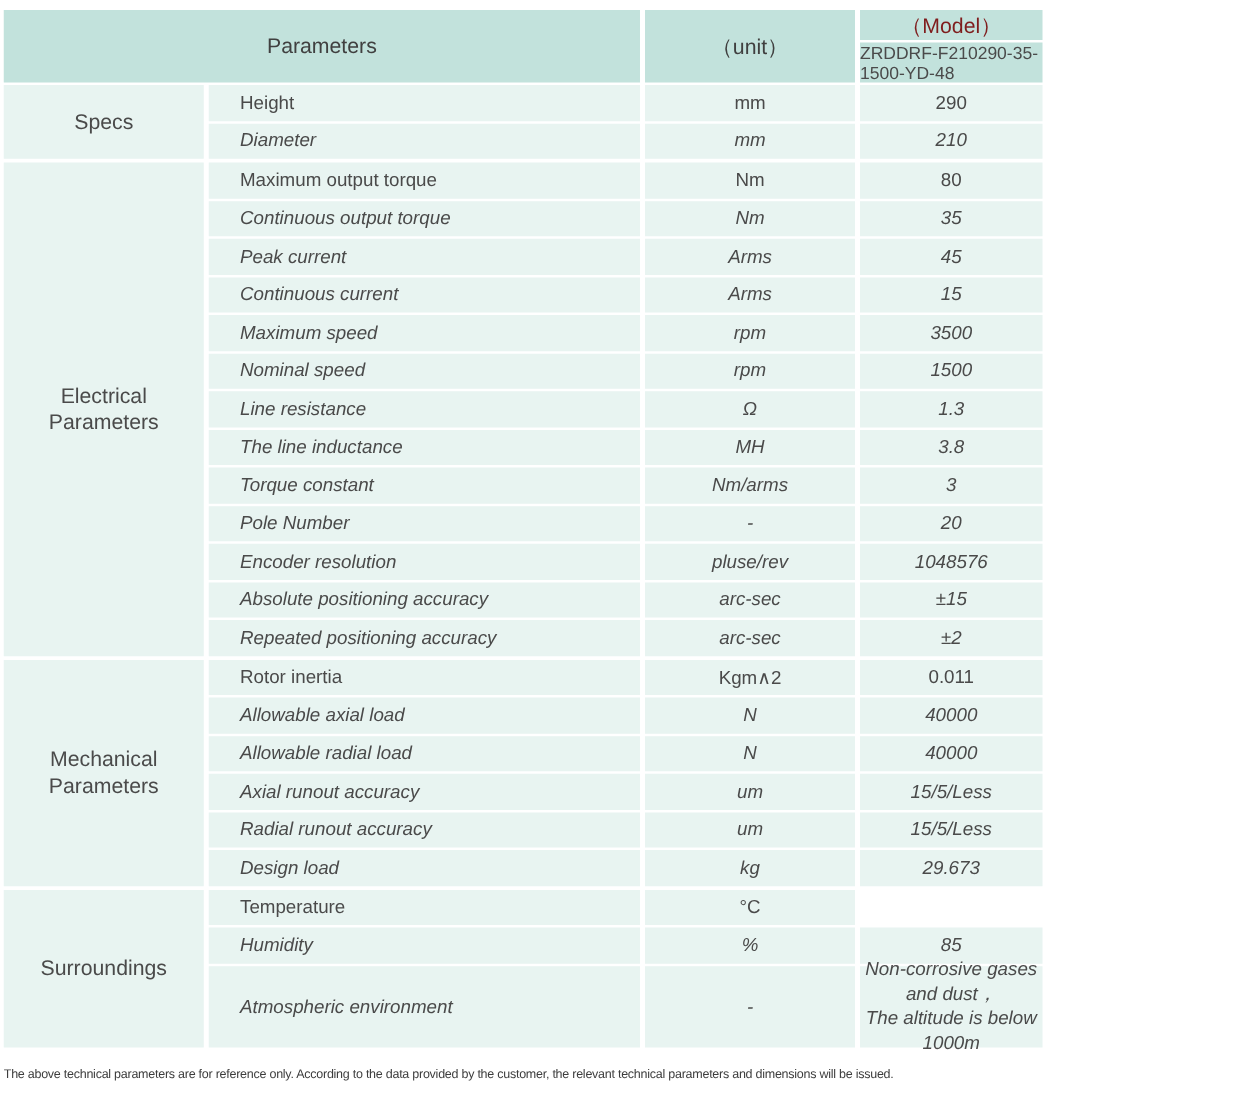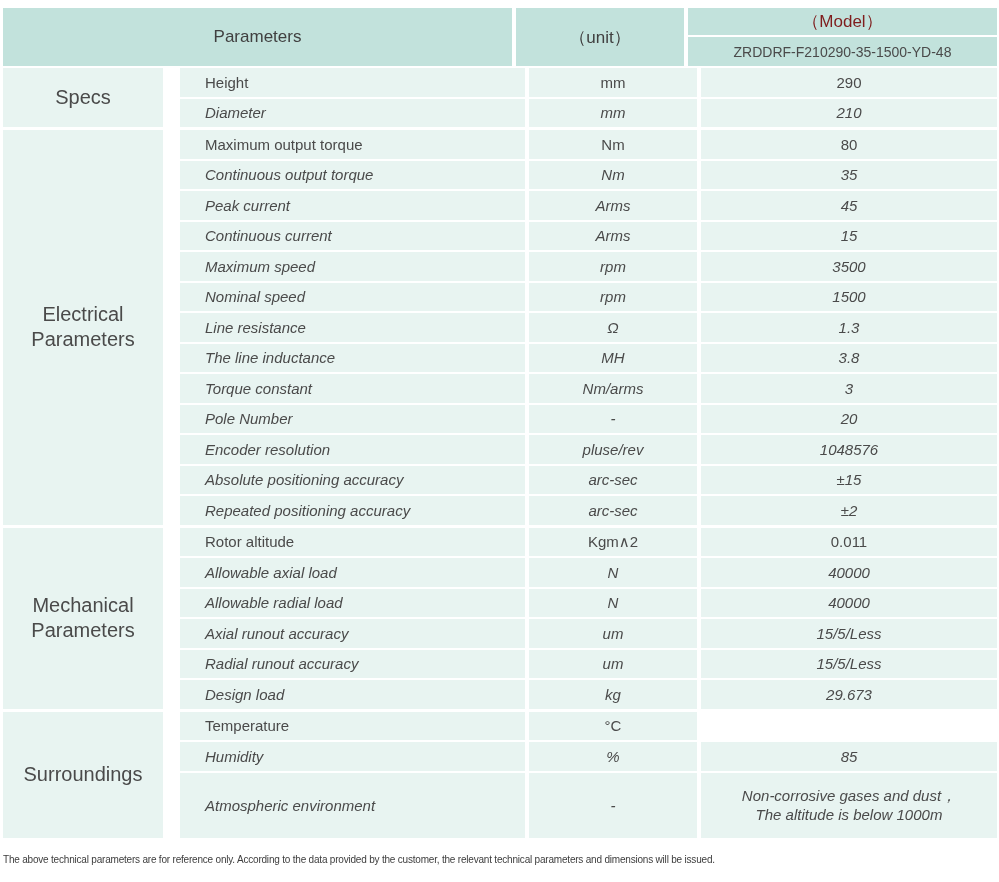--- a/index.html
+++ b/index.html
@@ -7,21 +7,21 @@
   body {
     width: 999px;
     height: 882px;
     font-family: "Liberation Sans", sans-serif;
     color: #4a4a4a;
     overflow: hidden;
   }
   .page { width: 999px; height: 882px; padding: 8px 2px 0 3px; }
 
   
-  .spec-table { width: 994px; }
+  .spec-table { width: 831px; }
 
   
   .thead { display: flex; height: 58px; margin-bottom: 2px; }
   .h-params {
     width: 509px; margin-right: 4px;
     background: var(--header-bg);
     display: flex; align-items: center; justify-content: center;
     font-size: 17px; color: #404040;
   }
   .h-unit {
@@ -41,24 +41,24 @@
     flex: 1;
     background: var(--header-bg);
     display: flex; align-items: center; justify-content: center;
     font-size: 14px; color: #4a4a4a;
   }
 
   
   .section { display: flex; margin-top: 3px; }
   .section:first-of-type { margin-top: 0; }
   .cat-cell {
-    width: 160px; margin-right: 17px;
+    width: 160px; margin-right: 4px;
     background: var(--row-bg);
     display: flex; align-items: center; justify-content: center;
-    text-align: center; font-size: 20px; line-height: 1.25;
+    text-align: center; font-size: 17px; line-height: 1.25;
     white-space: pre-line;
   }
   .rows { flex: 1; display: flex; flex-direction: column; }
   .row { display: flex; height: 28.5px; }
   .row + .row { margin-top: 2px; font-style: italic; }
   .row.tall { height: 65px; }
   .cell { background: var(--row-bg); display: flex; align-items: center; font-size: 15px; }
   .cell-param { width: 345px; margin-right: 4px; padding-left: 25px; }
   .cell-unit  { width: 168px; margin-right: 4px; justify-content: center; }
   .cell-value { flex: 1; justify-content: center; text-align: center; line-height: 1.3; white-space: pre-line; }
@@ -172,21 +172,21 @@
               <div class="cell cell-unit">arc-sec</div>
               <div class="cell cell-value">±2</div>
             </div>
           </div>
         </div>
         <div class="section">
           <div class="cat-cell">Mechanical
 Parameters</div>
           <div class="rows">
             <div class="row">
-              <div class="cell cell-param">Rotor altitude</div>
+              <div class="cell cell-param">Rotor inertia</div>
               <div class="cell cell-unit">Kgm∧2</div>
               <div class="cell cell-value">0.011</div>
             </div>
             <div class="row">
               <div class="cell cell-param">Allowable axial load</div>
               <div class="cell cell-unit">N</div>
               <div class="cell cell-value">40000</div>
             </div>
             <div class="row">
               <div class="cell cell-param">Allowable radial load</div>

